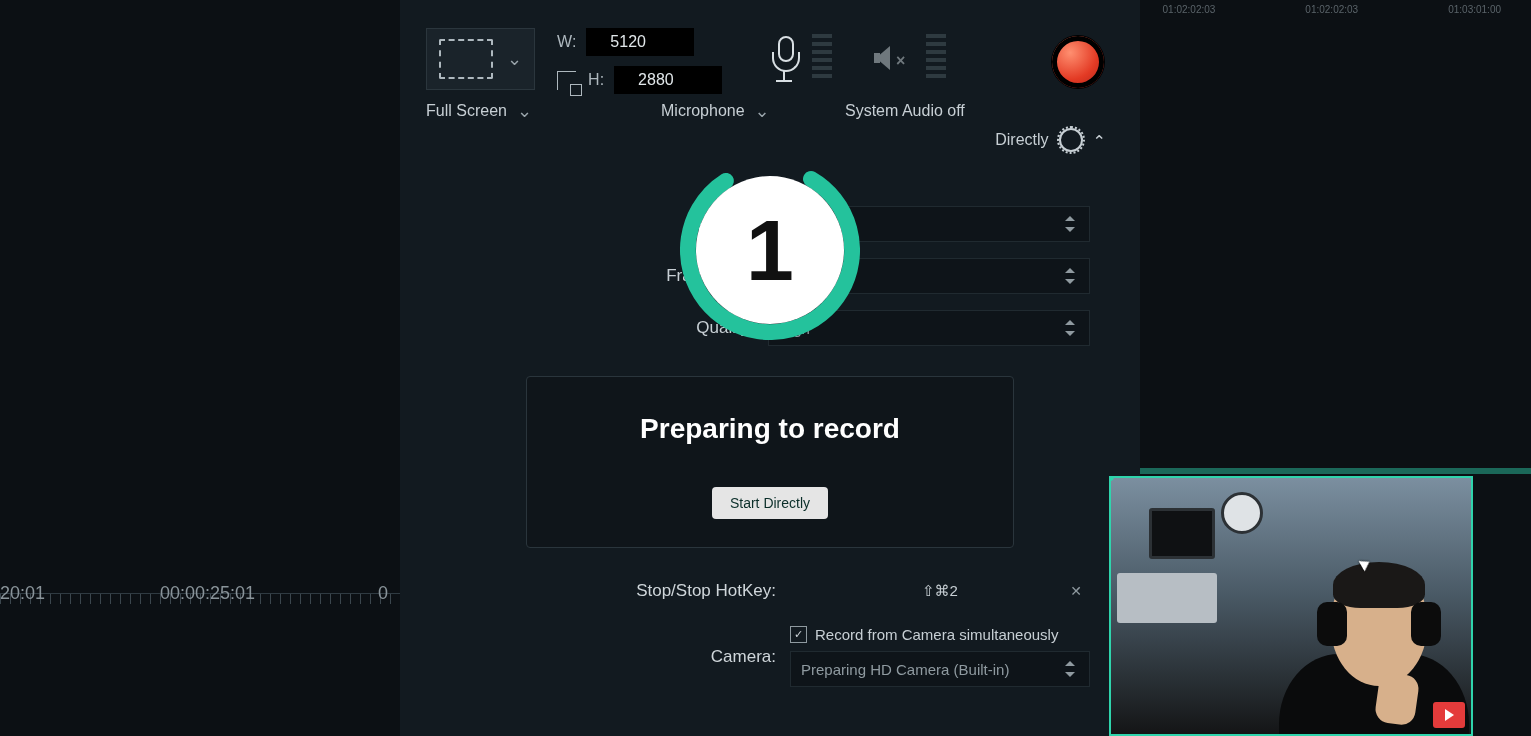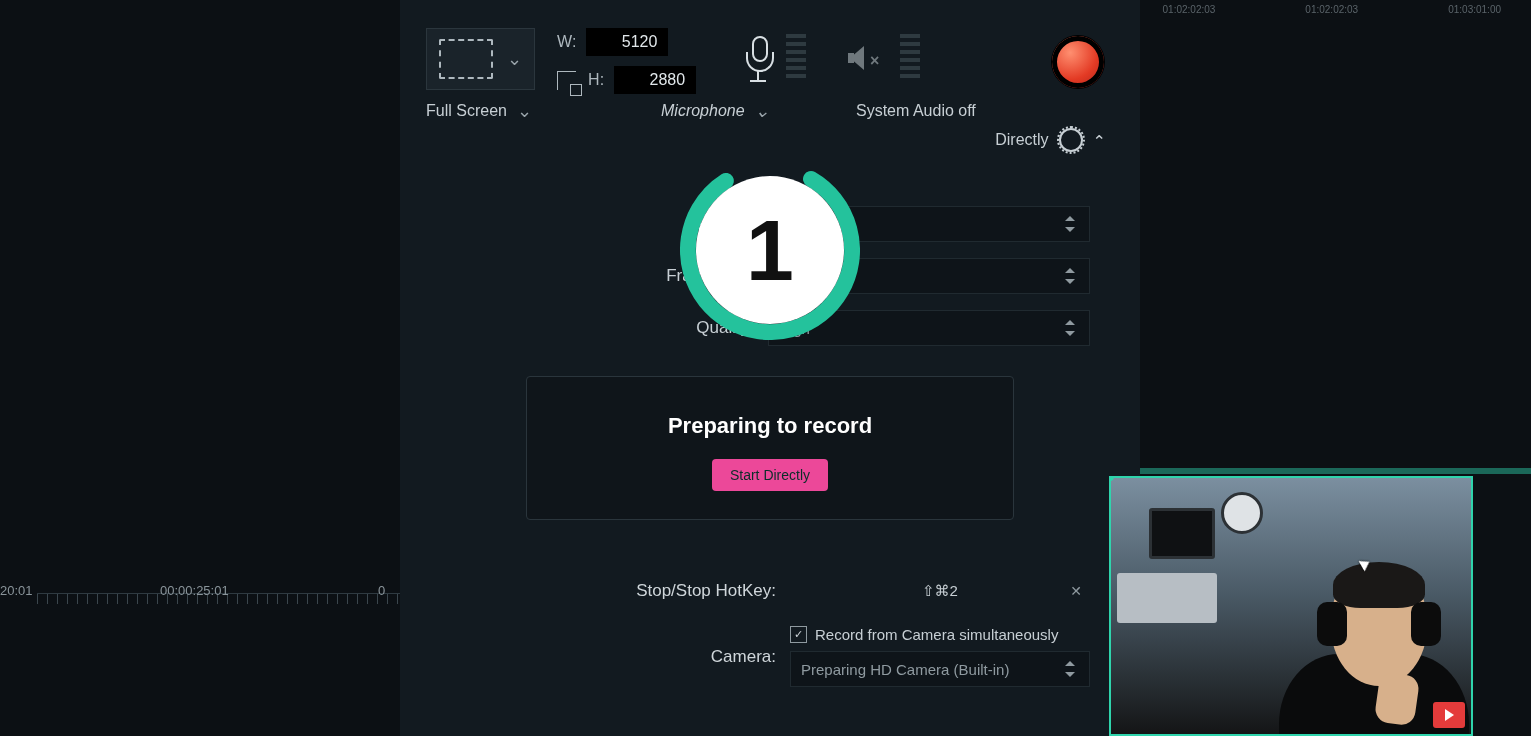--- a/index.html
+++ b/index.html
@@ -7,21 +7,21 @@
     background:#0c1014;
     color:#cfd6da;
     font-family:"Segoe UI",Arial,Helvetica,sans-serif;
     width:1531px;height:736px;
     overflow:hidden;
     position:relative;
     font-size:14px;
   }
   .bg-timeline{
     position:absolute;left:0;bottom:130px;width:400px;
-    color:#8a949a;font-size:13px;padding-left:37px;
+    color:#8a949a;font-size:18px;
   }
   .bg-timeline .ruler{
     margin-top:8px;
     height:12px;
     border-top:1px solid #2f3a41;
     background:
       linear-gradient(to right,#3b464d 1px,transparent 1px) repeat-x;
     background-size:10px 10px;
   }
   .bg-timeline .label{position:absolute;top:-2px;}
@@ -62,22 +62,22 @@
   .dims{
     display:flex;flex-direction:column;gap:10px;
   }
   .dim-row{
     display:flex;align-items:center;gap:10px;
   }
   .dim-row .lbl{
     color:#aeb8be;font-size:16px;
   }
   .dim-row .val{
-    width:60px;text-align:right;
-    padding:4px 10px;background:#000;border:1px solid #000;
+    width:60px;text-align:left;
+    padding:4px 23px;background:#000;border:1px solid #000;
     font-size:16px;color:#e1e7ea;
   }
   .resize-icon{
     width:18px;height:18px;
     border:1px solid #aeb8be;border-right:0;border-bottom:0;
     position:relative;margin-right:2px;
   }
   .resize-icon::after{
     content:"";position:absolute;right:-6px;bottom:-6px;
     width:10px;height:10px;border:1px solid #aeb8be;
@@ -127,22 +127,22 @@
     cursor:pointer;
   }
 
   .labels-row{
     display:flex;align-items:center;gap:24px;
     padding:0 26px 4px 26px;
     color:#c7cfd4;font-size:16px;
   }
   .labels-row .lab{display:flex;align-items:center;gap:10px;}
   .labels-row .lab.fs{width:205px;}
-  .labels-row .lab.mic{width:160px;margin-left:6px;font-style:italic;}
-  .labels-row .lab.sys{margin-left:11px;}
+  .labels-row .lab.mic{width:160px;margin-left:6px;}
+  .labels-row .lab.sys{margin-left:0;}
 
   .settings-row{
     display:flex;justify-content:flex-end;align-items:center;
     gap:10px;padding:4px 34px 6px 0;
     color:#c7cfd4;font-size:16px;
   }
   .gear{
     width:20px;height:20px;border:2px solid #c7cfd4;border-radius:50%;
     position:relative;display:inline-block;
   }
@@ -221,29 +221,29 @@
 
   .info-box{
     margin-top:36px;
     width:430px;padding:36px 28px 28px 28px;
     border:1px solid #2a353c;border-radius:4px;
     background:rgba(12,18,22,0.55);
     text-align:center;
     pointer-events:auto;
   }
   .info-box .title{
-    font-size:22px;font-weight:700;color:#fff;margin-bottom:20px;
+    font-size:28px;font-weight:700;color:#fff;margin-bottom:42px;
   }
   .info-box .sub{
     font-size:21px;font-weight:700;color:#fff;margin-bottom:32px;
   }
   .info-box .sub .hotkey{color:#2fd4ac;}
   .start-btn{
     display:inline-block;padding:8px 18px;
-    background:#ec4899;color:#0a2e29;border-radius:4px;
+    background:#e5e5e5;color:#0a2e29;border-radius:4px;
     font-size:14px;cursor:pointer;text-align:right;
   }
 
   
   .webcam{
     position:absolute;right:58px;bottom:0;
     width:360px;height:256px;
     border:2px solid #2fd4ac;
     background:linear-gradient(180deg,#7b8fa0 0%,#4a5a66 45%,#141516 100%);
     overflow:hidden;

